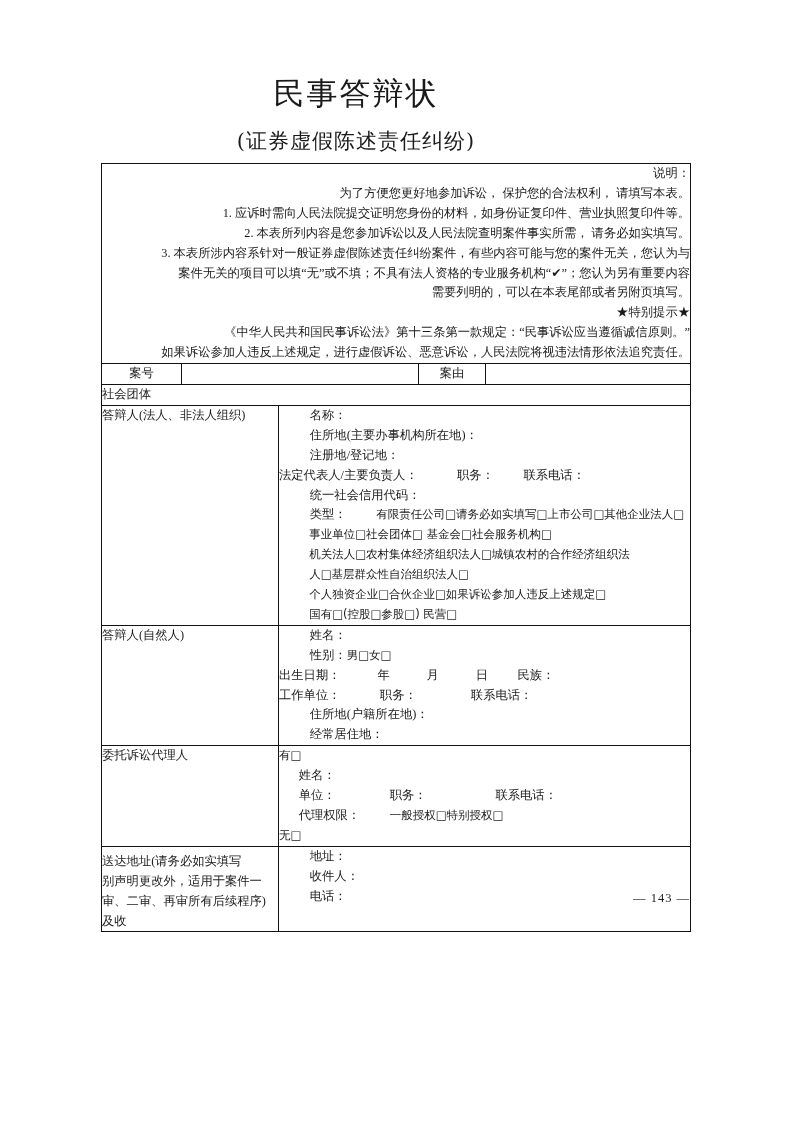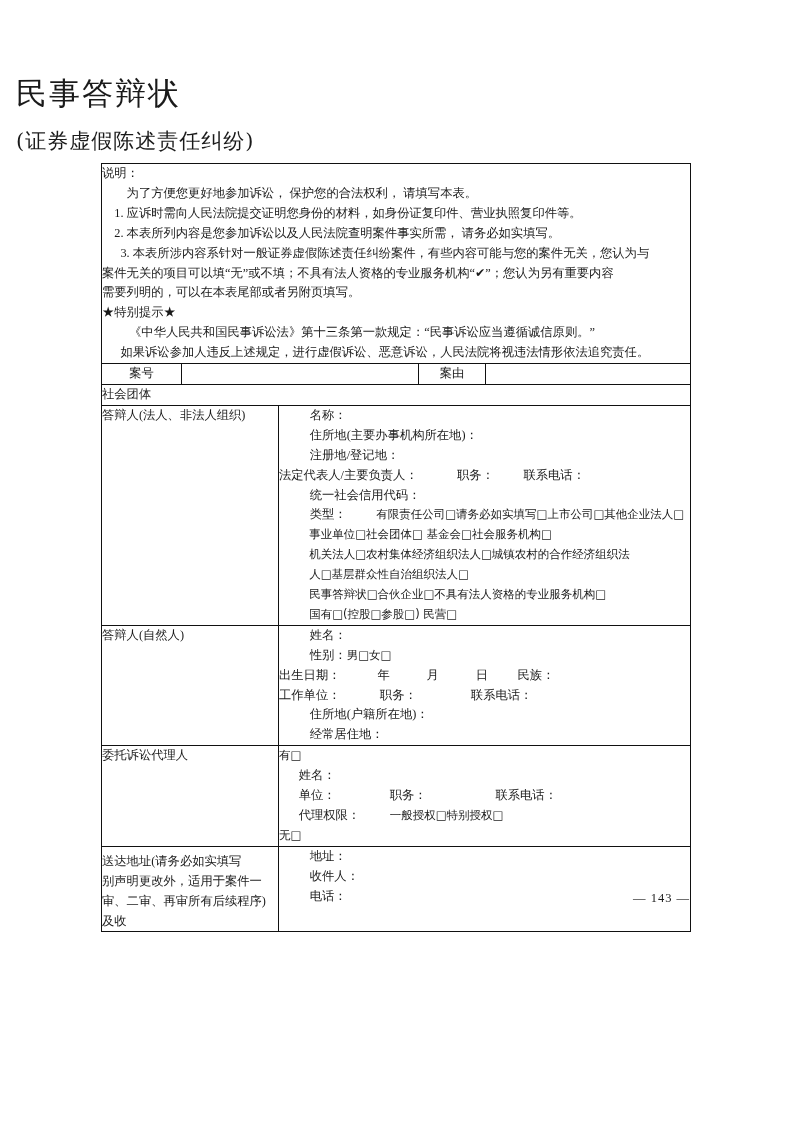--- a/index.html
+++ b/index.html
@@ -19,24 +19,24 @@
     position: absolute;
     left: 0; top: 0;
     width: 793px;
     height: 1122px;
     background: #fff;
   }
 
   
   .title-block {
     position: absolute;
-    left: 16px;
+    left: 8px;
     top: 74px;
     width: 696px;
-    text-align: left;
+    text-align: center;
   }
   .doc-title {
     font-size: 31px;
     letter-spacing: 2px;
     font-weight: normal;
     line-height: 1.25;
     margin: 0;
     font-family: "DejaVu Serif", "Liberation Serif", serif;
   }
   .doc-subtitle {
@@ -64,21 +64,21 @@
     padding: 0;
     font-size: 12.3px;
     line-height: 1.62;
   }
   .pad {
     padding: 4px 6px 5px 6px;
   }
 
   
   .notes { line-height: 1.72; font-size: 12.4px; }
-  .notes .ln { white-space: nowrap; }
+  .notes .ln { white-space: nowrap; text-align: right; }
   .indent1 { padding-left: 2.0em; }
   .indent2 { padding-left: 1.0em; }
   .indent3 { padding-left: 1.5em; }
   .indent4 { padding-left: 2.2em; }
   .star { letter-spacing: 0px; }
 
   
   .c-label {
     text-align: center;
     vertical-align: middle;
@@ -179,21 +179,21 @@
         <td colspan="3" class="pad fields">
           <div class="row ind-s"><span>名称：</span></div>
           <div class="row ind-s"><span>住所地(主要办事机构所在地)：</span></div>
           <div class="row ind-s"><span>注册地/登记地：</span></div>
           <div class="row"><span>法定代表人/主要负责人：</span><span class="gap-md"></span><span>职务：</span><span class="gap-sm"></span><span>联系电话：</span></div>
           <div class="row ind-s"><span>统一社会信用代码：</span></div>
           <div class="row ind-s"><span>类型：</span><span class="gap-sm"></span><span class="box">有限责任公司□请务必如实填写□上市公司□其他企业法人□</span></div>
           <div class="row ind-type"><span class="box">事业单位□社会团体□ 基金会□社会服务机构□</span></div>
           <div class="row ind-type"><span class="box">机关法人□农村集体经济组织法人□城镇农村的合作经济组织法</span></div>
           <div class="row ind-type"><span class="box">人□基层群众性自治组织法人□</span></div>
-          <div class="row ind-type"><span class="box">民事答辩状□合伙企业□不具有法人资格的专业服务机构□</span></div>
+          <div class="row ind-type"><span class="box">个人独资企业□合伙企业□如果诉讼参加人违反上述规定□</span></div>
           <div class="row ind-type"><span class="box">国有□(控股□参股□) 民营□</span></div>
         </td>
       </tr>
 
       <tr>
         <td colspan="2" class="row-label">答辩人(自然人)</td>
         <td colspan="3" class="pad fields">
           <div class="row ind-s"><span>姓名：</span></div>
           <div class="row ind-s"><span>性别：</span><span class="box">男□</span><span class="box">女□</span></div>
           <div class="row"><span>出生日期：</span><span class="gap-date"></span><span>年</span><span class="gap-date"></span><span>月</span><span class="gap-date"></span><span>日</span><span class="gap-sm"></span><span>民族：</span></div>

